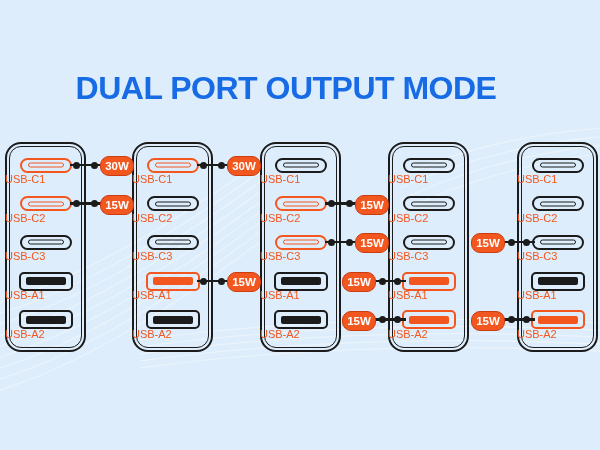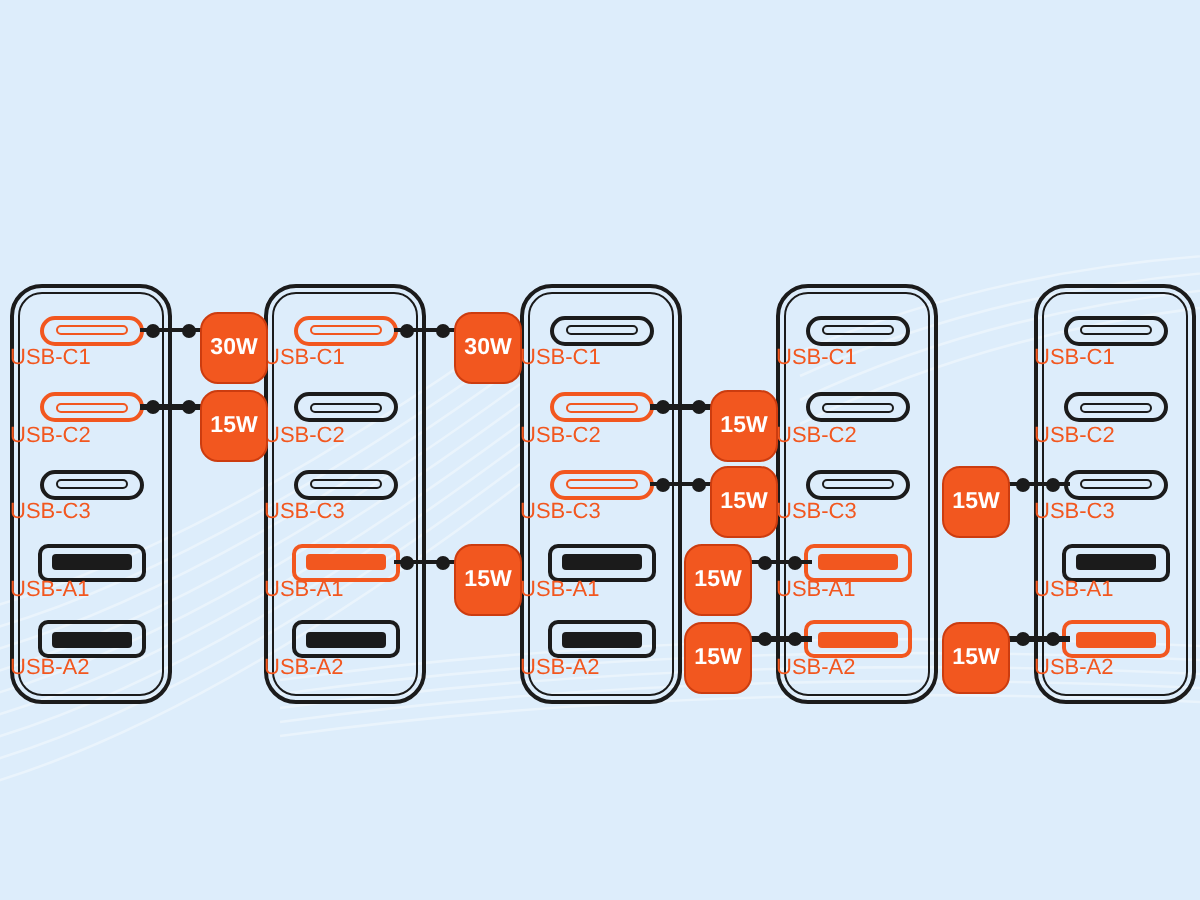--- a/index.html
+++ b/index.html
@@ -54,21 +54,21 @@
     transform:translate(-50%,-50%);
     width:40px;height:8px;border-radius:2px;
     background:var(--ink,#1b1b1b);
   }
   .port-label{
     position:absolute;text-align:left;
     font-size:11px;color:var(--accent,#f2571f);
     z-index:2;
   }
   .badge{
-    position:absolute;width:34px;height:36px;
+    position:absolute;width:34px;height:20px;
     border-radius:9px;box-sizing:border-box;
     background:var(--accent,#f2571f);
     border:1.5px solid var(--badgeBorder,#cc3c0f);
     color:var(--badgeText,#fff);
     font-size:11.5px;font-weight:700;
     display:flex;align-items:center;justify-content:center;
     z-index:5;
   }
   .connector-line{position:absolute;height:2.5px;background:var(--ink,#1b1b1b);z-index:4;}
   .connector-dot{position:absolute;width:7px;height:7px;border-radius:50%;background:var(--ink,#1b1b1b);z-index:4;}
@@ -90,20 +90,21 @@
       <path d="M 140 368 Q 360 338, 620 352" fill="none" stroke="#ffffff" stroke-opacity="0.38" stroke-width="1.3"></path>
       <path d="M 140 361 Q 360 331, 620 345" fill="none" stroke="#ffffff" stroke-opacity="0.38" stroke-width="1.3"></path>
       <path d="M 140 354 Q 360 324, 620 338" fill="none" stroke="#ffffff" stroke-opacity="0.38" stroke-width="1.3"></path>
       <path d="M 140 347 Q 360 317, 620 331" fill="none" stroke="#ffffff" stroke-opacity="0.38" stroke-width="1.3"></path>
       <path d="M 140 340 Q 360 310, 620 324" fill="none" stroke="#ffffff" stroke-opacity="0.38" stroke-width="1.3"></path>
       <path d="M 400 212 Q 505 160, 640 150" fill="none" stroke="#ffffff" stroke-opacity="0.38" stroke-width="1.3"></path>
       <path d="M 400 200 Q 505 150, 640 142" fill="none" stroke="#ffffff" stroke-opacity="0.38" stroke-width="1.3"></path>
       <path d="M 400 188 Q 505 140, 640 134" fill="none" stroke="#ffffff" stroke-opacity="0.38" stroke-width="1.3"></path>
       <path d="M 400 176 Q 505 130, 640 126" fill="none" stroke="#ffffff" stroke-opacity="0.38" stroke-width="1.3"></path>
     </svg>
+  <div class="title">DUAL PORT OUTPUT MODE</div>
 
 <div class="panel" style="left: 5px; top: 142px; width: 81px; height: 210px;">
       <div class="panel-inner"></div>
     </div>
     <div class="port-c" style="left: 19.5px; top: 157.5px; border-color: rgb(242, 87, 31);">
       <div class="slot" style="border-color: rgb(242, 87, 31);"></div>
     </div>
     <div class="port-label" style="left: 5px; top: 173px; width: 81px;">USB-C1</div>
     <div class="connector-line" style="left: 69.5px; top: 163.75px; width: 32.5px;"></div>
     <div class="connector-dot" style="left: 73px; top: 161.5px;"></div>

